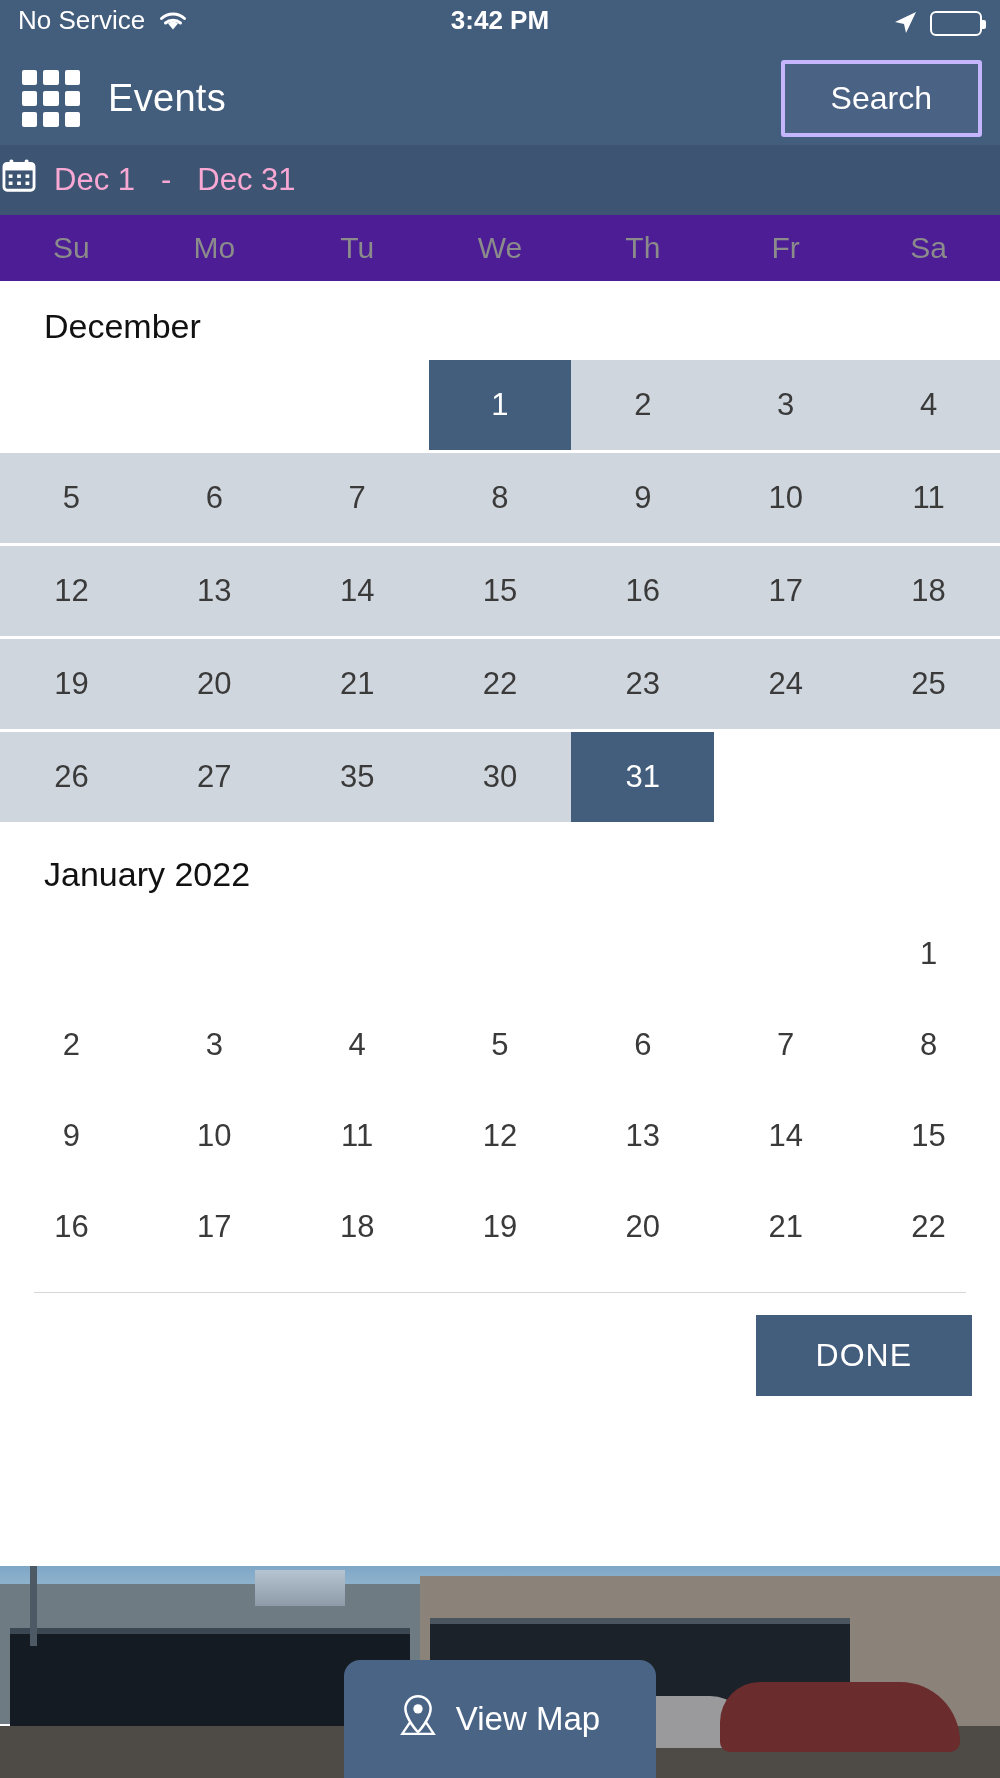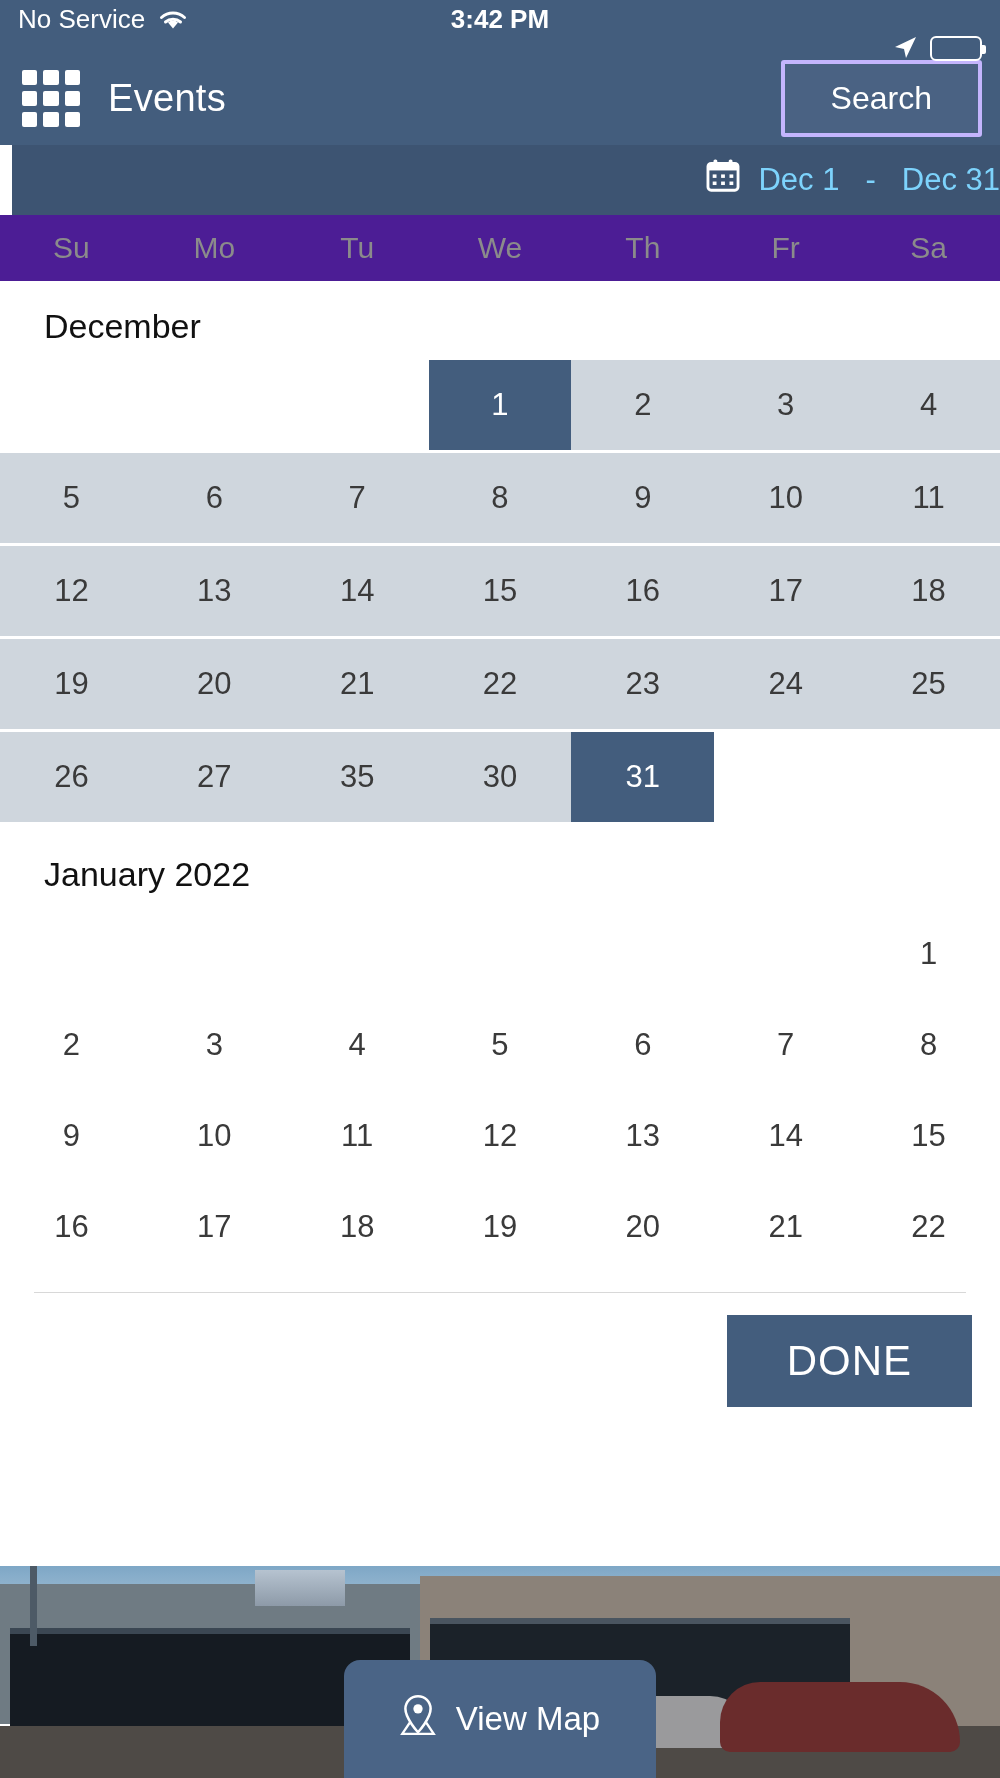--- a/index.html
+++ b/index.html
@@ -15,25 +15,24 @@
     width: 1000px;
     height: 1778px;
     background: #ffffff;
   }
   
   .status-bar {
     height: 52px;
     background: #435d7d;
     color: #ffffff;
     display: flex;
-    align-items: flex-start;
-    padding: 4px 18px;
+    align-items: flex-end;
+    padding: 16px 18px;
     font-size: 26px;
     position: relative;
-    flex-direction: column;
   }
   .status-left { display: flex; align-items: center; gap: 12px; }
   .status-center {
     position: absolute;
     left: 0; right: 0;
     text-align: center;
     font-size: 26px;
     font-weight: bold;
     pointer-events: none;
   }
@@ -100,25 +99,24 @@
     padding: 16px 46px;
     border-radius: 3px;
     font-family: inherit;
   }
   
   .range-bar {
     height: 70px;
     background: #3d5472;
     display: flex;
     align-items: center;
-    justify-content: flex-end;
+    justify-content: flex-start;
     gap: 16px;
-    color: #7dd3fc;
+    color: #f9a8d4;
     font-size: 31px;
-    margin-left: 12px;
   }
   .cal-glyph { display: block; }
   .range-sep { padding: 0 10px; }
   
   .weekdays {
     height: 66px;
     background: #4c1d95;
     display: grid;
     grid-template-columns: repeat(7, 1fr);
     align-items: center;
@@ -161,21 +159,21 @@
     margin: 20px 34px 0 34px;
   }
   .done-row {
     display: flex;
     justify-content: flex-end;
     padding: 22px 28px 0 0;
   }
   .done-btn {
     background: #435d7d;
     color: #ffffff;
-    font-size: 42px;
+    font-size: 32px;
     letter-spacing: 1px;
     padding: 22px 60px;
     border: none;
     font-family: inherit;
   }
   
   .photo {
     position: absolute;
     left: 0; right: 0;
     bottom: 0;

